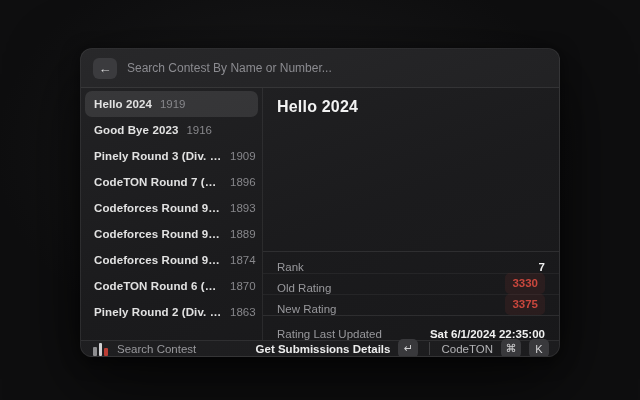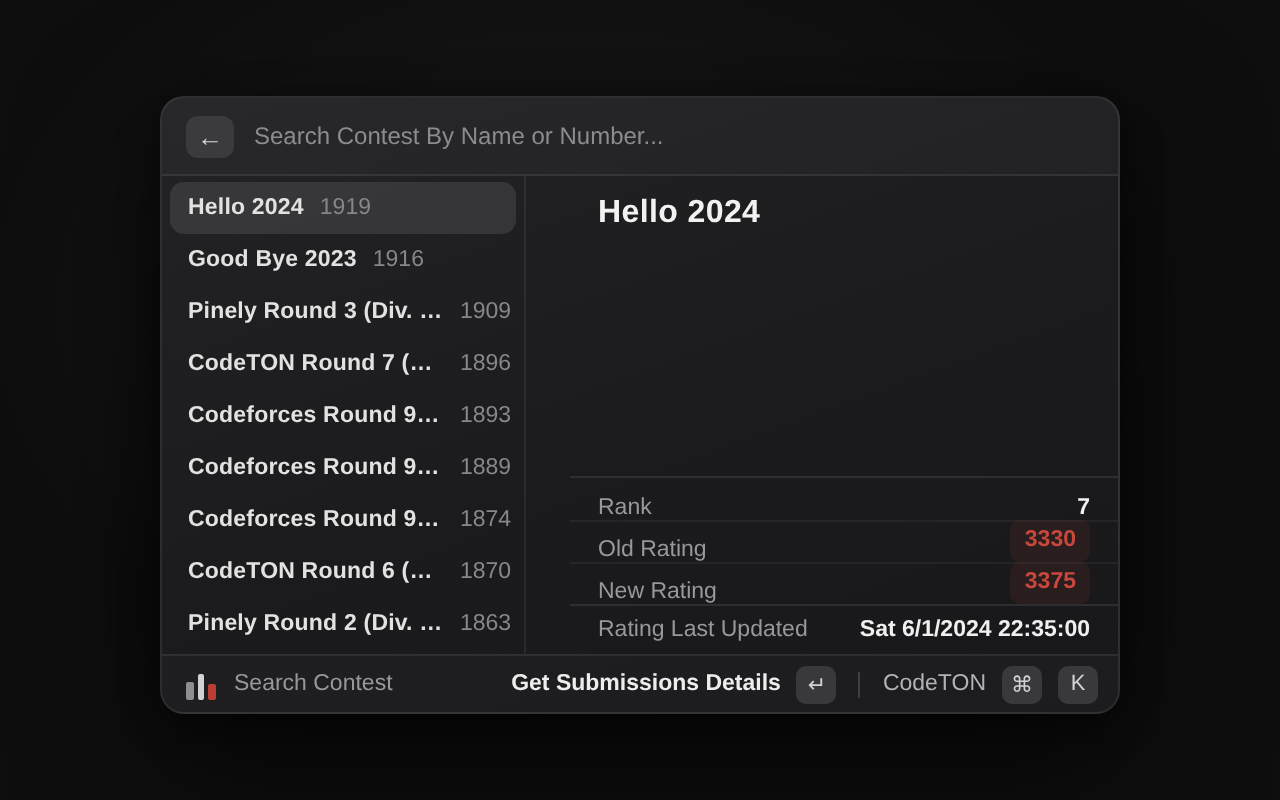--- a/index.html
+++ b/index.html
@@ -47,21 +47,21 @@
     flex: 1;
     background: transparent;
     border: none;
     outline: none;
     color: #e8e8e8;
     font-size: 12px;
     font-family: "Liberation Sans", sans-serif;
   }
   .search-input::placeholder { color: #8b8b90; }
   
-  .content { flex: 1; display: flex; min-height: 0; gap: 22px; }
+  .content { flex: 1; display: flex; min-height: 0; }
   .list-pane {
     width: 182px;
     flex: none;
     border-right: 1px solid rgba(255,255,255,0.07);
     padding: 3px 4px;
     overflow: hidden;
   }
   .list-item {
     height: 26px;
     display: flex;
@@ -112,29 +112,28 @@
     font-weight: bold;
     border-radius: 5px;
     padding: 4px 7px;
     line-height: 13px;
   }
   .badge-red { color: #c9473d; background: rgba(201,71,61,0.10); }
   .badge-gray { color: #ececec; background: #3b3b3e; }
   .footer-row {
     height: 22px;
     display: flex;
-    align-items: center;
     justify-content: space-between;
     padding: 12px 14px;
     border-top: 1px solid rgba(255,255,255,0.09);
   }
   .footer-value { color: #f0f0f0; font-size: 11.5px; font-weight: bold; }
   
   .action-bar {
-    height: 29px;
+    height: 16px;
     flex: none;
     display: flex;
     align-items: center;
     padding: 0 10px;
     gap: 8px;
     border-top: 1px solid rgba(255,255,255,0.08);
     background: rgba(255,255,255,0.02);
   }
   .cf-logo {
     width: 16px; height: 15px;

